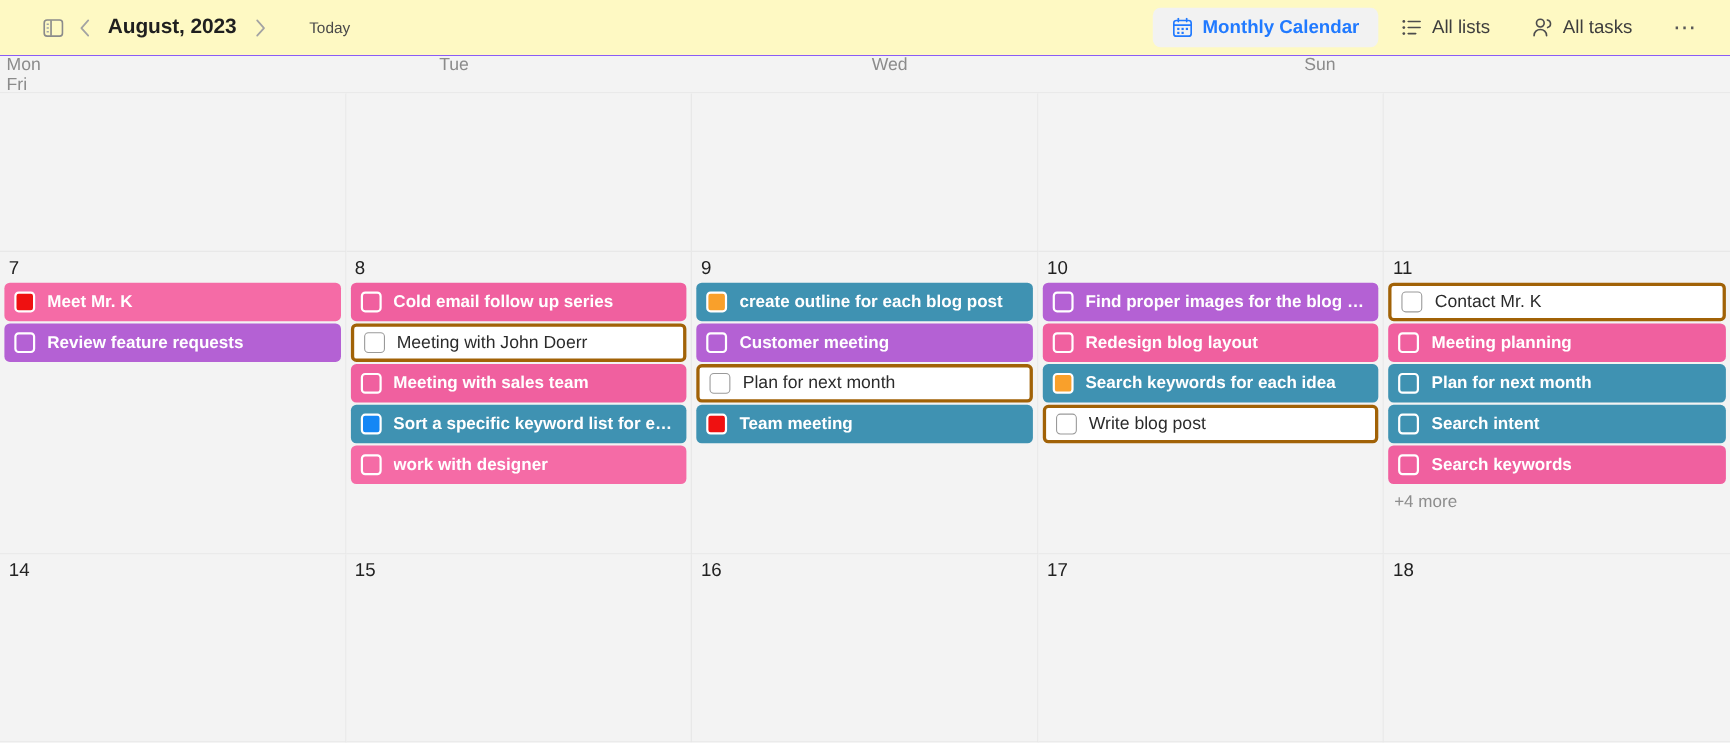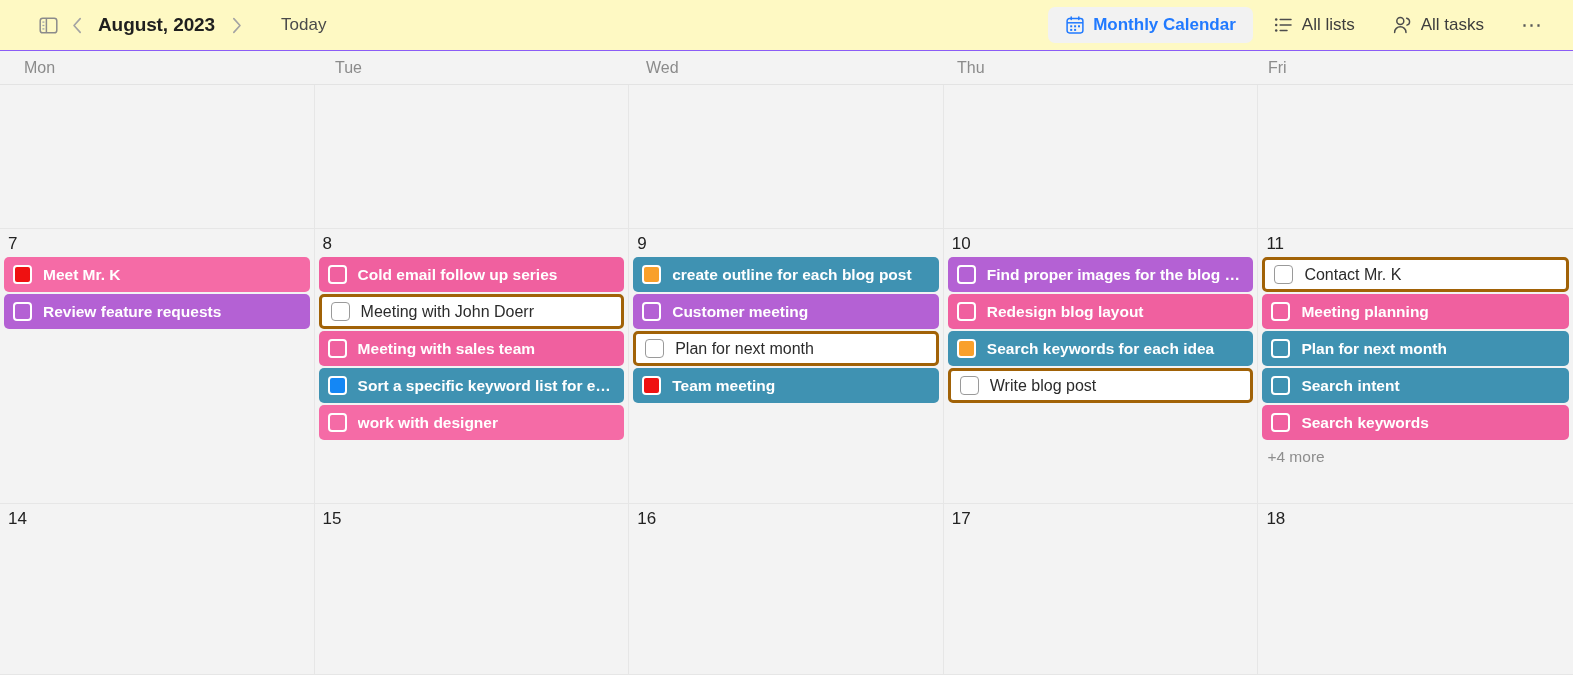--- a/index.html
+++ b/index.html
@@ -57,21 +57,21 @@
   .month-title {
     font-size: 19px;
     font-weight: bold;
     color: #1f1f1f;
     padding: 0 6px;
     white-space: nowrap;
     letter-spacing: -0.1px;
   }
 
   .today-btn {
-    font-size: 17px;
+    font-size: 14px;
     color: #4a4a4a;
     margin-left: 22px;
     cursor: pointer;
     padding: 4px 8px;
     border-radius: 4px;
     white-space: nowrap;
   }
 
   .tb-right {
     margin-left: auto;
@@ -116,25 +116,24 @@
     font-size: 21px;
     cursor: pointer;
     border-radius: 5px;
     letter-spacing: 1px;
     margin-left: 8px;
   }
 
   
   .weekdays {
     display: grid;
-    grid-template-columns: repeat(5, 1fr);
+    grid-template-columns: repeat(4, 1fr);
     background: #f3f3f3;
     border-bottom: 1px solid #e3e3e3;
     height: 34px;
-    padding-left: 18px;
   }
 
   .weekday {
     font-size: 16px;
     color: #8b8b8b;
     display: flex;
     align-items: center;
     padding-left: 6px;
   }
 
@@ -325,21 +324,21 @@
     </div>
 
     <div class="more-btn">⋯</div>
   </div>
 </div>
 
 <div class="weekdays">
   <div class="weekday">Mon</div>
   <div class="weekday">Tue</div>
   <div class="weekday">Wed</div>
-  <div class="weekday">Thu</div>
+  <div class="weekday">Sun</div>
   <div class="weekday">Fri</div>
 </div>
 
 <div class="calendar" id="calendar-grid">
     <div class="daycell">
       <div class="daynum"></div>
       <div class="tasks"></div>
     </div>
     <div class="daycell">
       <div class="daynum"></div>

